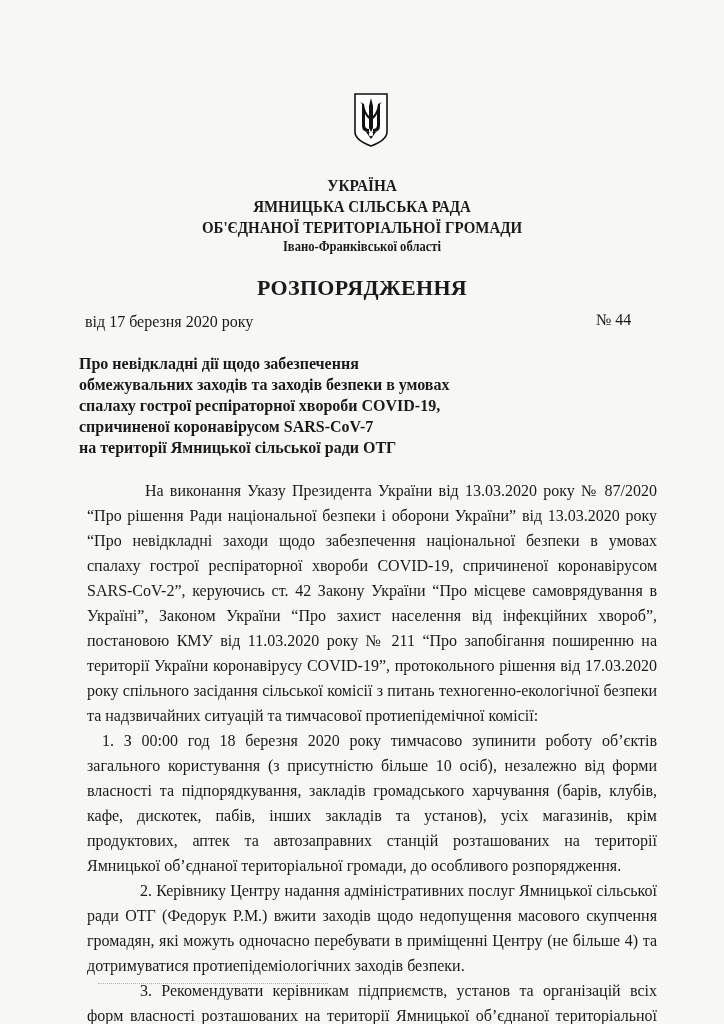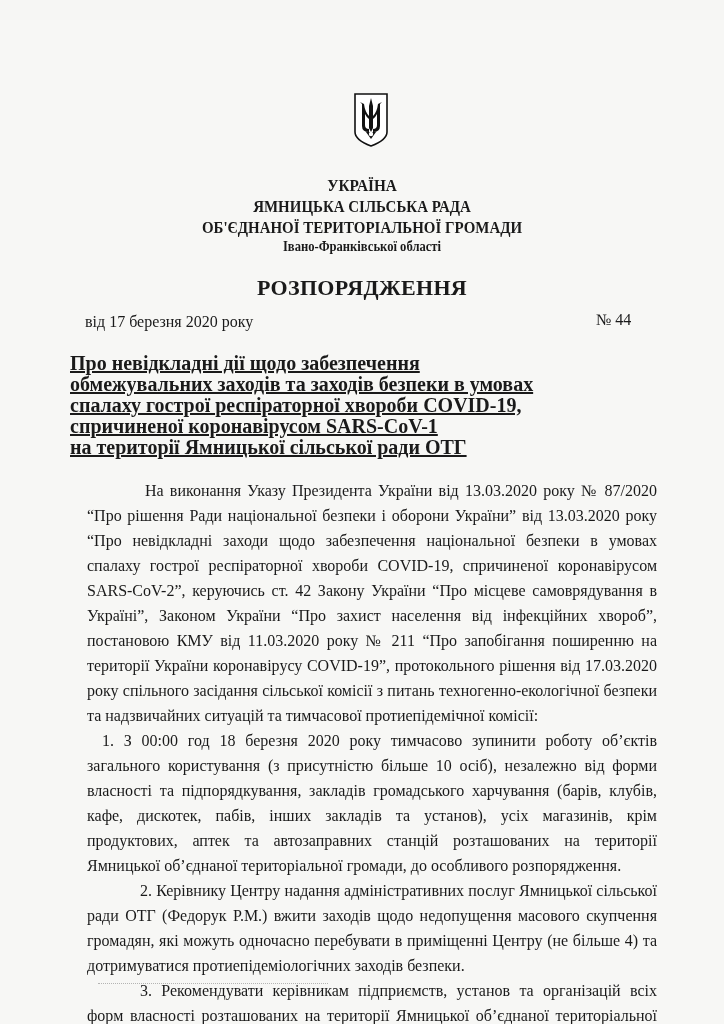--- a/index.html
+++ b/index.html
@@ -22,22 +22,22 @@
     .header .l2 { font-size: 17px; line-height: 21px; transform: scaleX(0.88); }
     .header .l3 { font-size: 17px; line-height: 21px; transform: scaleX(0.88); }
     .header .l4 { font-size: 14px; line-height: 18px; transform: scaleX(0.9); }
     .doctype {
       position: absolute; left: 0; width: 724px; top: 255px; text-align: center;
       font-weight: bold; font-size: 22px; letter-spacing: 0.3px;
     }
     .date { position: absolute; left: 85px; top: 293px; font-size: 16px; text-align: right; }
     .number { position: absolute; left: 596px; top: 291px; font-size: 16px; }
     .subject {
-      position: absolute; left: 70px; top: 333px; width: 420px;
-      font-weight: bold; font-size: 20px; line-height: 21px; text-decoration: underline;
+      position: absolute; left: 79px; top: 333px; width: 420px;
+      font-weight: bold; font-size: 16px; line-height: 21px;
     }
     .subject div { white-space: nowrap; }
     .body {
       position: absolute; left: 87px; top: 458px; width: 570px;
       font-size: 16px; line-height: 25px; text-align: justify;
     }
     .para { text-indent: 58px; margin: 0; }
     .item { text-indent: 15px; margin: 0; }
     .item2 { text-indent: 53px; margin: 0; }
     .smudge {
@@ -68,21 +68,21 @@
 
   <div class="doctype">РОЗПОРЯДЖЕННЯ</div>
 
   <div class="date">від 17 березня  2020 року</div>
   <div class="number">№  44</div>
 
   <div class="subject">
     <div>Про невідкладні дії щодо забезпечення</div>
     <div>обмежувальних заходів та заходів безпеки в умовах</div>
     <div>спалаху гострої респіраторної хвороби COVID-19,</div>
-    <div>спричиненої коронавірусом SARS-CoV-1</div>
+    <div>спричиненої коронавірусом SARS-CoV-7</div>
     <div>на території Ямницької сільської ради ОТГ</div>
   </div>
 
   <div class="body">
     <p class="para">На виконання Указу Президента України від 13.03.2020 року № 87/2020 “Про рішення Ради національної безпеки і оборони України” від 13.03.2020 року “Про невідкладні заходи щодо забезпечення національної безпеки в умовах спалаху гострої респіраторної хвороби COVID-19, спричиненої коронавірусом SARS-CoV-2”, керуючись ст. 42 Закону України “Про місцеве самоврядування в Україні”, Законом України “Про захист населення від інфекційних хвороб”, постановою КМУ від 11.03.2020 року № 211 “Про запобігання поширенню на території України коронавірусу COVID-19”, протокольного рішення від 17.03.2020 року спільного засідання сільської комісії з питань техногенно-екологічної безпеки та надзвичайних ситуацій та тимчасової протиепідемічної комісії:</p>
     <p class="item">1.  З  00:00 год 18 березня 2020 року тимчасово зупинити роботу  об’єктів загального користування (з присутністю більше 10 осіб), незалежно від форми власності та підпорядкування, закладів громадського харчування (барів, клубів, кафе, дискотек, пабів, інших закладів та установ), усіх магазинів, крім продуктових, аптек та автозаправних станцій розташованих на  території Ямницької об’єднаної територіальної громади, до особливого розпорядження.</p>
     <p class="item2">2. Керівнику Центру надання адміністративних послуг Ямницької сільської ради ОТГ (Федорук Р.М.) вжити заходів щодо недопущення масового скупчення громадян, які можуть одночасно перебувати в приміщенні Центру (не більше 4) та дотримуватися протиепідеміологічних заходів безпеки.</p>
     <p class="item2">3. Рекомендувати керівникам підприємств, установ та організацій всіх форм власності розташованих на території Ямницької об’єднаної територіальної громади розробити заходи щодо забезпечення неухильного виконання постанови Кабінету Міністрів України від 11 березня 2020 р. № 211 “Про запобігання поширенню на території України коронавірусу COVID-19”.</p>
   </div>
 

